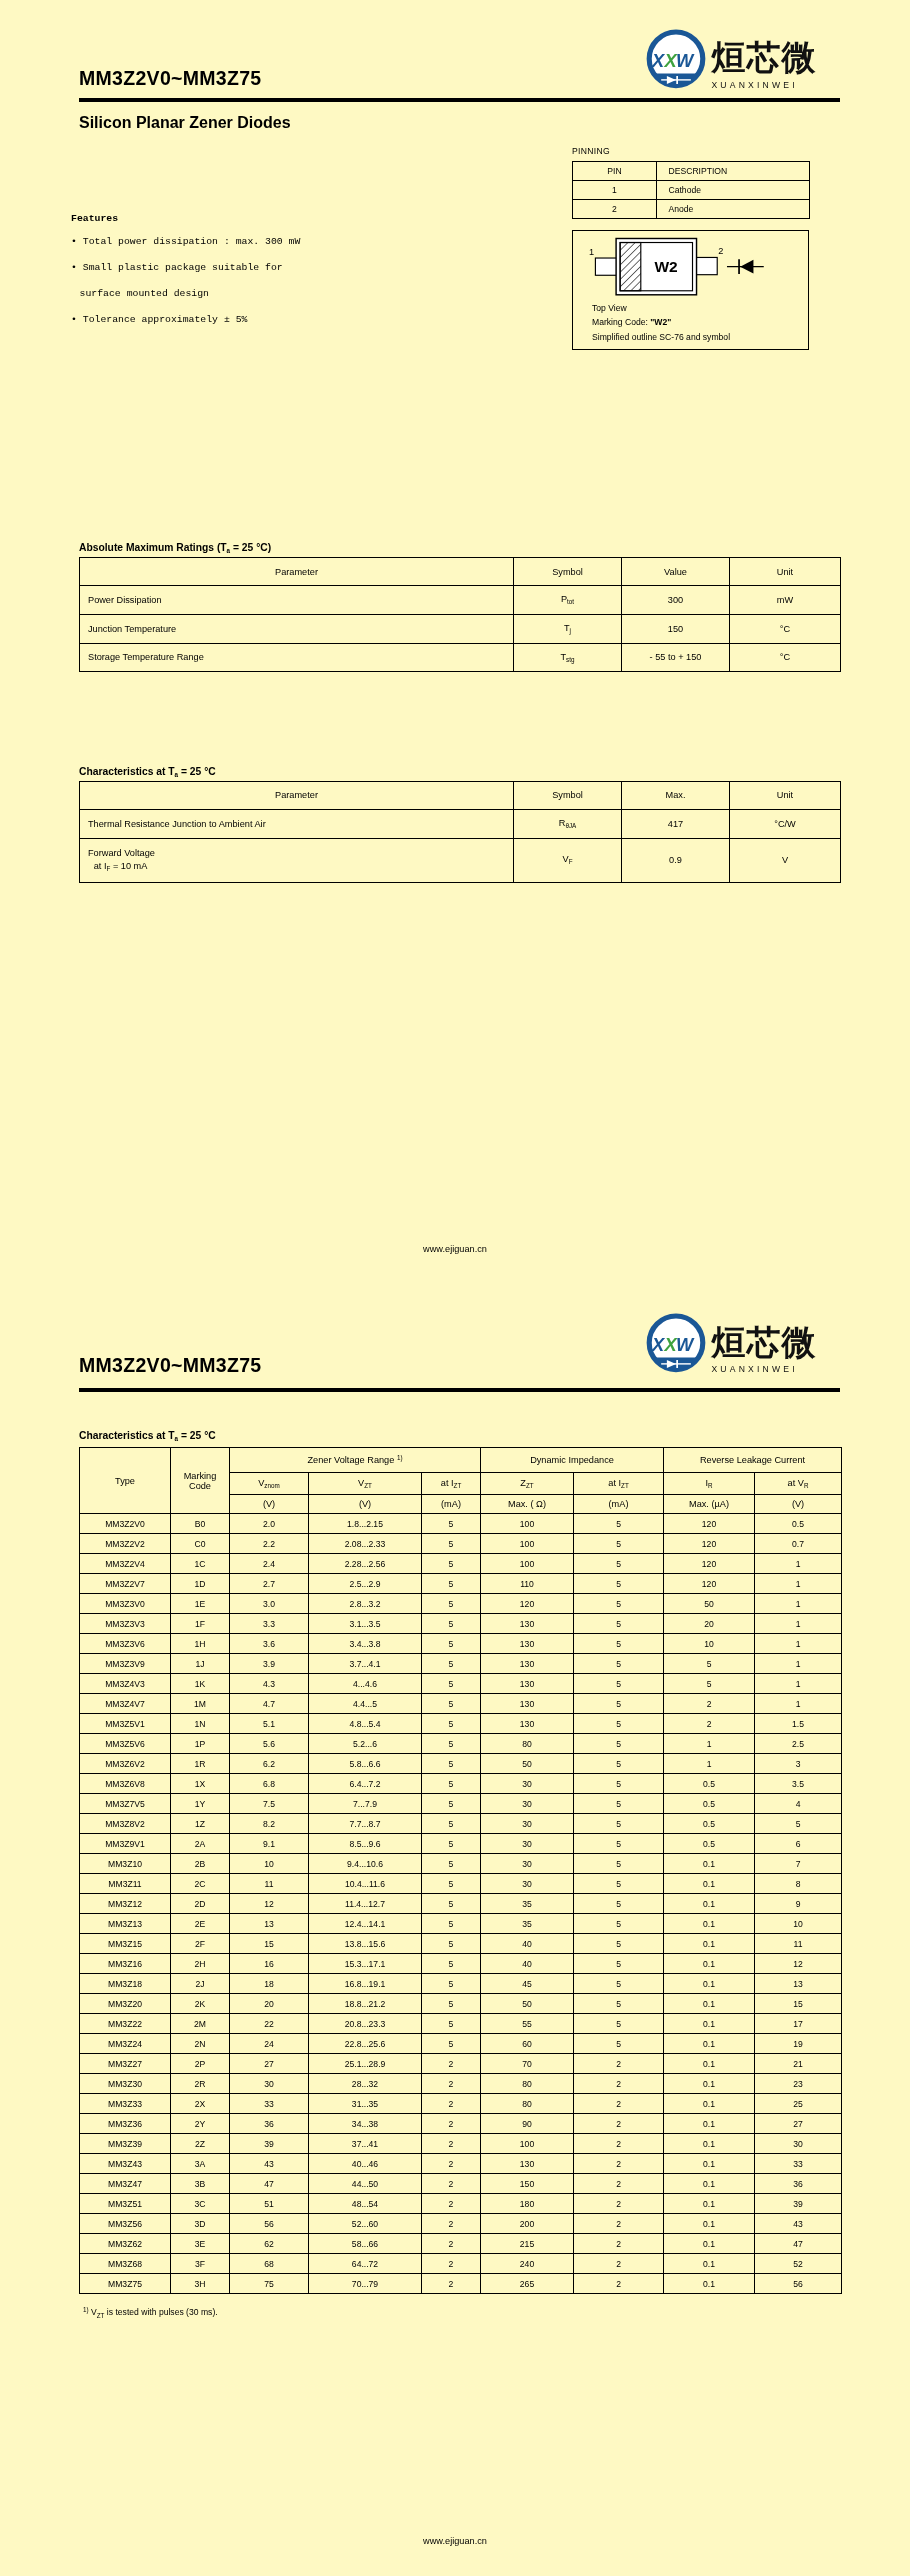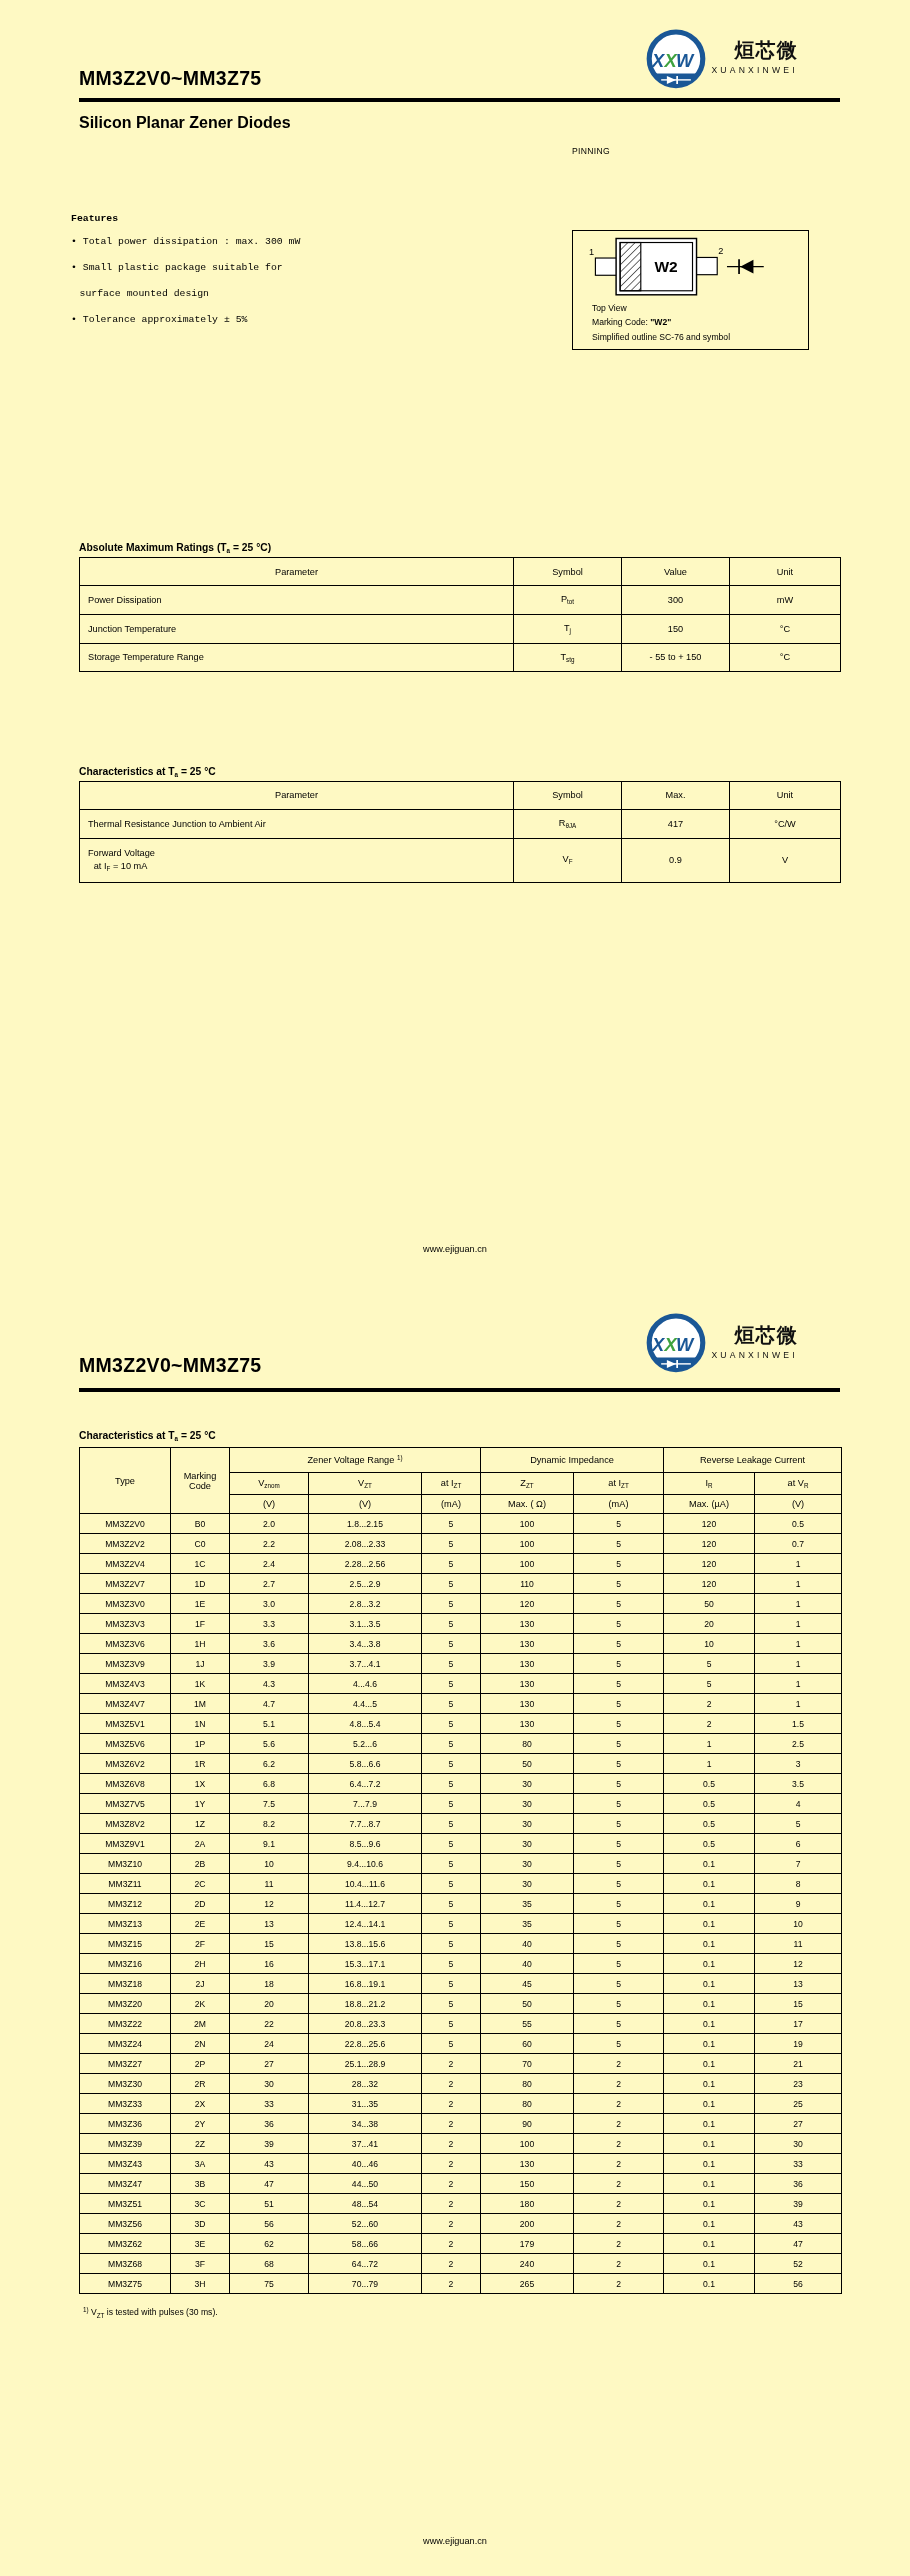--- a/index.html
+++ b/index.html
@@ -7,21 +7,21 @@
   body { font-family: "Liberation Sans", sans-serif; color:#000; }
   #page { position:relative; width:910px; height:2576px; background:#fef9c3; overflow:hidden; }
 
   .doc-title { position:absolute; left:79px; font-size:19.5px; font-weight:bold; letter-spacing:0.3px; }
   .rule { position:absolute; left:79px; width:761px; height:4px; background:#000; }
   .subtitle { position:absolute; left:79px; font-size:16px; font-weight:bold; }
 
   
   .logo { position:absolute; display:flex; align-items:flex-start; }
   .logo-col { margin-left:3.4px; margin-top:12.6px; }
-  .logo-cn { font-size:20px; font-weight:bold; line-height:1.05; letter-spacing:1.1px; color:#111;text-align:right; }
+  .logo-cn { font-size:34px; font-weight:bold; line-height:1.05; letter-spacing:1.1px; color:#111;text-align:right; }
   .logo-en { font-size:8.6px; letter-spacing:3.2px; color:#111; margin-top:4px; }
 
   
   .features { position:absolute; left:71px; top:213px; width:321px; font-size:9.8px;font-family:Liberation Mono, monospace; }
   .features .f-head { font-weight:bold; margin-bottom:11.5px; }
   .features .f-item { height:26px; }
 
   
   .pinning-label { position:absolute; left:572px; top:146px; font-size:8.6px; letter-spacing:0.3px; }
   .pin-table { position:absolute; left:572px; top:161px; width:237px; border-collapse:collapse; table-layout:fixed; font-size:8.6px; border:1.1px solid #000; }
@@ -84,20 +84,42 @@
 
   <div class="features">
     <div class="f-head">Features</div>
     <div class="f-item"><span>•</span> <span>Total power dissipation : max. 300 mW</span></div>
     <div class="f-item"><span>•</span> <span>Small plastic package suitable for</span></div>
     <div class="f-item" style="padding-left:8.6px;"><span>surface mounted design</span></div>
     <div class="f-item"><span>•</span> <span>Tolerance approximately ± 5%</span></div>
   </div>
 
   <div class="pinning-label">PINNING</div>
+  <table class="pin-table">
+    <colgroup>
+        <col style="width:84px">
+        <col style="width:153px">
+      </colgroup>
+    <thead>
+      <tr>
+        <th>PIN</th>
+        <th>DESCRIPTION</th>
+      </tr>
+    </thead>
+    <tbody>
+        <tr>
+          <td>1</td>
+          <td>Cathode</td>
+        </tr>
+        <tr>
+          <td>2</td>
+          <td>Anode</td>
+        </tr>
+      </tbody>
+  </table>
 
   <div class="pkg-box">
     <svg width="235" height="69" viewBox="0 0 409 120">
       <defs>
         <pattern id="hatch" width="9" height="9" patternUnits="userSpaceOnUse" patternTransform="rotate(45)">
           <line x1="0" y1="0" x2="0" y2="9" stroke="#000" stroke-width="2"></line>
         </pattern>
       </defs>
 
       <rect x="39" y="47" width="37" height="30" fill="#fff" stroke="#000" stroke-width="2"></rect>
@@ -661,21 +683,21 @@
           <td>2</td>
           <td>0.1</td>
           <td>43</td>
         </tr>
         <tr>
           <td>MM3Z62</td>
           <td>3E</td>
           <td>62</td>
           <td>58...66</td>
           <td>2</td>
-          <td>179</td>
+          <td>215</td>
           <td>2</td>
           <td>0.1</td>
           <td>47</td>
         </tr>
         <tr>
           <td>MM3Z68</td>
           <td>3F</td>
           <td>68</td>
           <td>64...72</td>
           <td>2</td>

